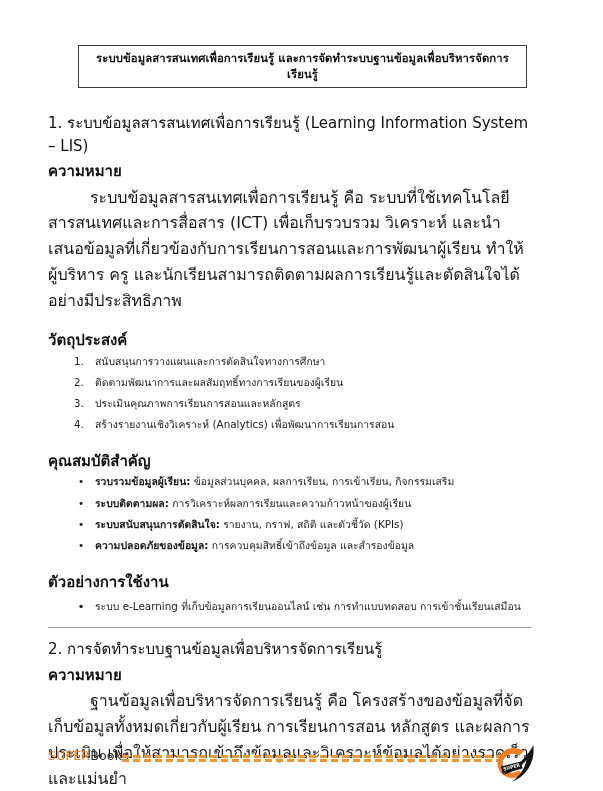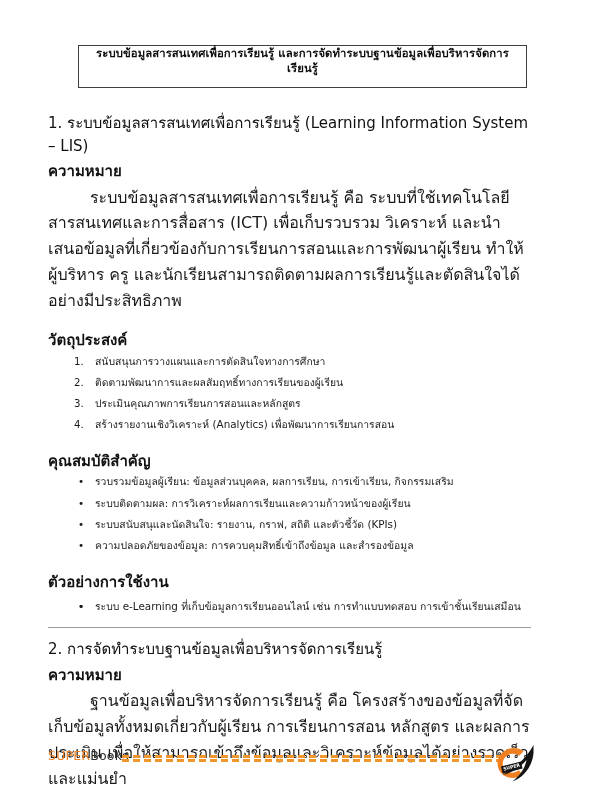--- a/index.html
+++ b/index.html
@@ -24,21 +24,21 @@
   
   .title-box {
     position: absolute;
     left: 78px;
     top: 45px;
     width: 449px;
     height: 43px;
     border: 1px solid #3f3f3f;
     box-sizing: border-box;
     display: flex;
-    align-items: flex-start;
+    align-items: center;
     justify-content: center;
     padding: 0 8px;
   }
   .title-text {
     font-size: 11.3px;
     font-weight: bold;
     line-height: 1.35;
     text-align: center;
     color: #0d0d0d;
     letter-spacing: 0.1px;
@@ -106,21 +106,21 @@
   }
   ul.dot-list > li .marker {
     position: absolute;
     left: 30px;
     top: 0;
     font-size: 10.4px;
     line-height: 1.52;
     color: #1a1a1a;
   }
   ul.dot-list > li .lead {
-    font-weight: normal;
+    font-weight: bold;
   }
 
   
   .divider {
     border: none;
     border-top: 1px solid #9a9a9a;
     margin: 13px 0 10px 0;
     height: 0;
     width: 100%;
   }
@@ -212,21 +212,21 @@
         <li><span class="marker">3.</span><span>ประเมินคุณภาพการเรียนการสอนและหลักสูตร</span></li>
         <li><span class="marker">4.</span><span>สร้างรายงานเชิงวิเคราะห์ (Analytics) เพื่อพัฒนาการเรียนการสอน</span></li>
       </ol>
 
     <div class="block-gap-md"></div>
 
     <div class="sub-heading">คุณสมบัติสำคัญ</div>
     <ul class="dot-list" id="features-list">
         <li><span class="marker">•</span><span class="lead">รวบรวมข้อมูลผู้เรียน:</span><span> ข้อมูลส่วนบุคคล, ผลการเรียน, การเข้าเรียน, กิจกรรมเสริม</span></li>
         <li><span class="marker">•</span><span class="lead">ระบบติดตามผล:</span><span> การวิเคราะห์ผลการเรียนและความก้าวหน้าของผู้เรียน</span></li>
-        <li><span class="marker">•</span><span class="lead">ระบบสนับสนุและนัดสินใจ:</span><span> รายงาน, กราฟ, สถิติ และตัวชี้วัด (KPIs)</span></li>
+        <li><span class="marker">•</span><span class="lead">ระบบสนับสนุนการตัดสินใจ:</span><span> รายงาน, กราฟ, สถิติ และตัวชี้วัด (KPIs)</span></li>
         <li><span class="marker">•</span><span class="lead">ความปลอดภัยของข้อมูล:</span><span> การควบคุมสิทธิ์เข้าถึงข้อมูล และสำรองข้อมูล</span></li>
       </ul>
 
     <div class="block-gap-md"></div>
 
     <div class="sub-heading">ตัวอย่างการใช้งาน</div>
     <ul class="dot-list" id="usage-list">
         <li><span class="marker">•</span></li>
         <li><span class="marker">•</span><span>ระบบ e-Learning ที่เก็บข้อมูลการเรียนออนไลน์ เช่น การทำแบบทดสอบ การเข้าชั้นเรียนเสมือน</span></li>
       </ul>

